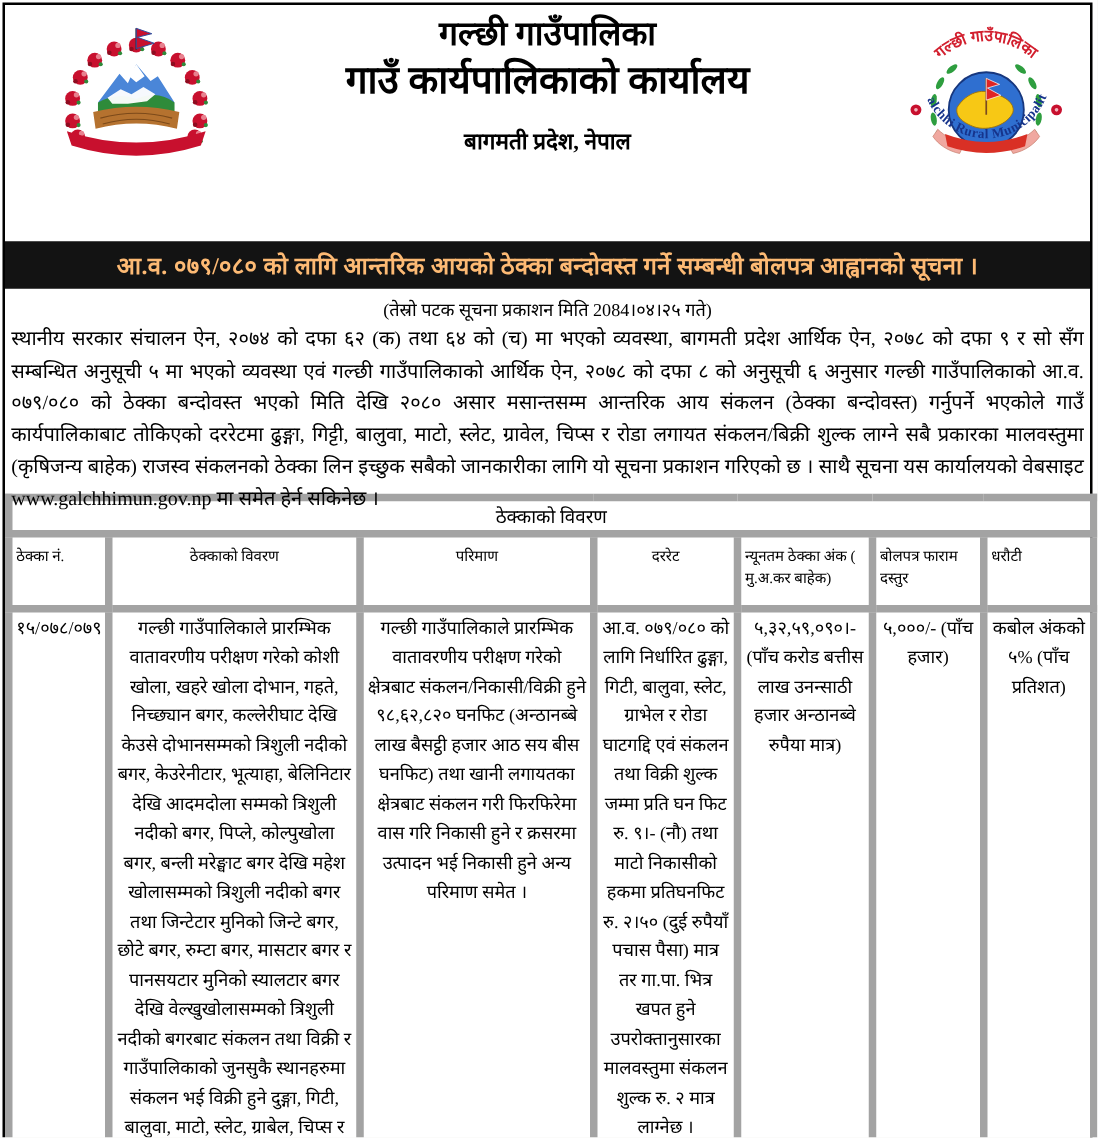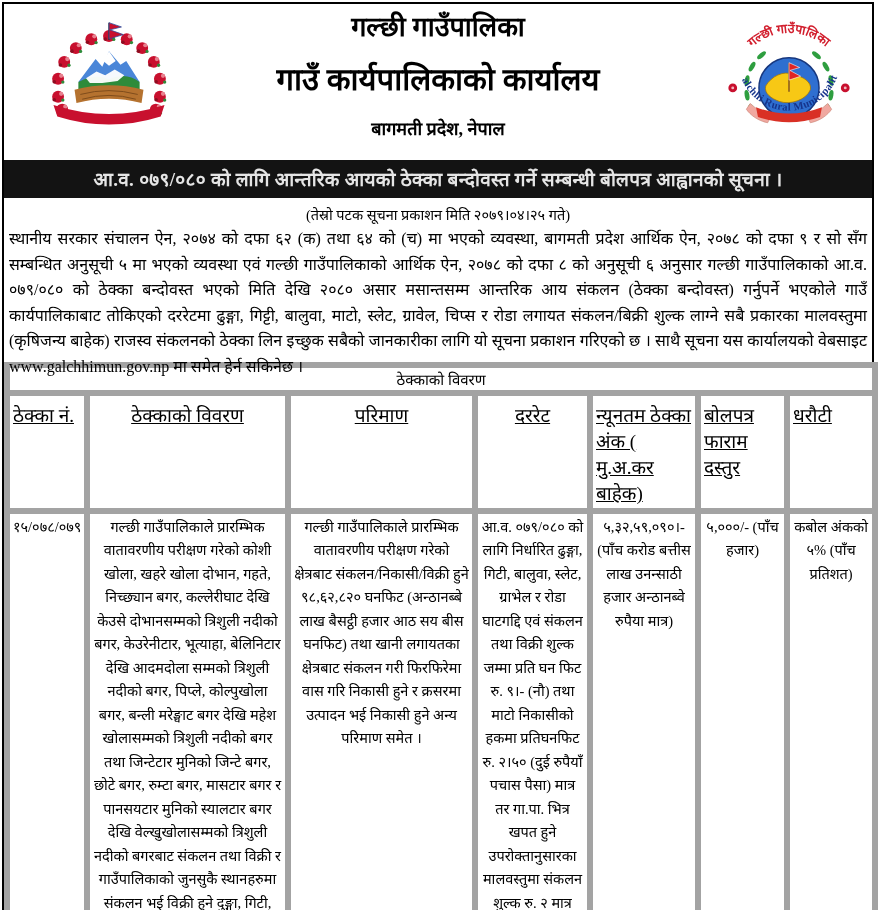--- a/index.html
+++ b/index.html
@@ -14,33 +14,33 @@
     overflow: hidden;
   }
   .frame {
     position: absolute;
     left: 2px; top: 2px;
     width: 872px;
     border: 2px solid #000;
     background: #fff;
   }
   
-  .masthead { position: relative; height: 156px; }
+  .masthead { position: relative; height: 189px; }
   .head-texts { text-align: center; padding-top: 8px; line-height: 1.12; }
   .h-line1 { font-size: 27px; font-weight: bold; }
-  .h-line2 { font-size: 31px; font-weight: bold; margin-top: 21px; }
+  .h-line2 { font-size: 31px; font-weight: bold; margin-top: 5px; }
   .h-line3 { font-size: 17px; font-weight: bold; margin-top: 6px; }
   .h-line4 { font-size: 18px; font-weight: bold; margin-top: 21px; }
   .logo-left  { position: absolute; left: 38px; top: 14px; }
   .logo-right { position: absolute; right: 14px; top: 16px; }
   
   .banner {
     height: 38px;
     background: #131313;
-    color: #e5e5e5;
+    color: #fdba74;
     display: flex; align-items: center; justify-content: center;
     font-weight: bold; font-size: 19px;
     letter-spacing: 0.3px;
   }
   
   .pubdate { text-align: center; font-size: 14.5px; padding-top: 6px; height: 26px; }
   .body-text {
     margin: 0; padding: 2px 5px 0 5px;
     height: 138px;
     font-size: 16px; line-height: 1.6;
@@ -55,21 +55,21 @@
   }
   table.thekka td, table.thekka th {
     border: 6px solid #a3a3a3;
     vertical-align: top;
     font-weight: normal;
     font-size: 14.5px;
     padding: 2px 3px;
     overflow: hidden;
   }
   tr.caption-row td { height: 22px; text-align: center; font-size: 15px; padding: 1px; }
-  tr.header-row th { height: 60px; padding-top: 6px; font-size: 19px; text-decoration: underline; }
+  tr.header-row th { height: 60px; padding-top: 6px; font-size: 12px; }
   .th-left { text-align: left; }
   .th-center { text-align: center; }
   tr.data-row td { height: 450px; border-bottom: 3px solid #000; line-height: 1.62; }
   .td-no { padding-top: 16px; text-align: left; }
   .td-desc { text-align: center; padding: 3px 6px; }
   .td-qty { text-align: center; padding: 3px 5px; }
   .td-rate { text-align: center; padding: 3px 4px; }
   .td-min { text-align: center; padding: 3px 3px; }
   .td-fee { text-align: center; padding: 5px 3px; }
   .td-dep { text-align: center; padding: 5px 3px; }
@@ -167,21 +167,21 @@
         <text font-size="11" font-weight="bold" fill="#16348c" letter-spacing="0.4" font-family="Liberation Serif, serif">
           <textPath href="#arcB" startOffset="50%" text-anchor="middle">Galchhi Rural Municipality</textPath>
         </text>
       </svg>
     </div>
 
     <div class="banner">
       <span>आ.व. ०७९/०८० को लागि आन्तरिक आयको ठेक्का बन्दोवस्त गर्ने सम्बन्धी बोलपत्र आह्वानको सूचना ।</span>
     </div>
 
-    <div class="pubdate">(तेस्रो पटक सूचना प्रकाशन मिति २०७९।०४।२५ गते)</div>
+    <div class="pubdate">(तेस्रो पटक सूचना प्रकाशन मिति 2084।०४।२५ गते)</div>
 
     <p class="body-text"><span>स्थानीय सरकार संचालन ऐन, २०७४ को दफा ६२ (क) तथा ६४ को (च) मा भएको व्यवस्था, बागमती प्रदेश आर्थिक ऐन, २०७८ को दफा ९ र सो सँग सम्बन्धित अनुसूची ५ मा भएको व्यवस्था एवं गल्छी गाउँपालिकाको आर्थिक ऐन, २०७८ को दफा ८ को अनुसूची ६ अनुसार गल्छी गाउँपालिकाको आ.व. ०७९/०८० को ठेक्का बन्दोवस्त भएको मिति देखि २०८० असार मसान्तसम्म आन्तरिक आय संकलन (ठेक्का बन्दोवस्त) गर्नुपर्ने भएकोले गाउँ कार्यपालिकाबाट तोकिएको दररेटमा ढुङ्गा, गिट्टी, बालुवा, माटो, स्लेट, ग्रावेल, चिप्स र रोडा लगायत संकलन/बिक्री शुल्क लाग्ने सबै प्रकारका मालवस्तुमा (कृषिजन्य बाहेक) राजस्व संकलनको ठेक्का लिन इच्छुक सबैको जानकारीका लागि यो सूचना प्रकाशन गरिएको छ । साथै सूचना यस कार्यालयको वेबसाइट </span><span class="website">www.galchhimun.gov.np</span><span> मा समेत हेर्न सकिनेछ ।</span></p>
 
     <table class="thekka">
       <colgroup>
         <col style="width:80px">
           <col style="width:201px">
           <col style="width:187px">
         <col style="width:115px">
           <col style="width:108px">

